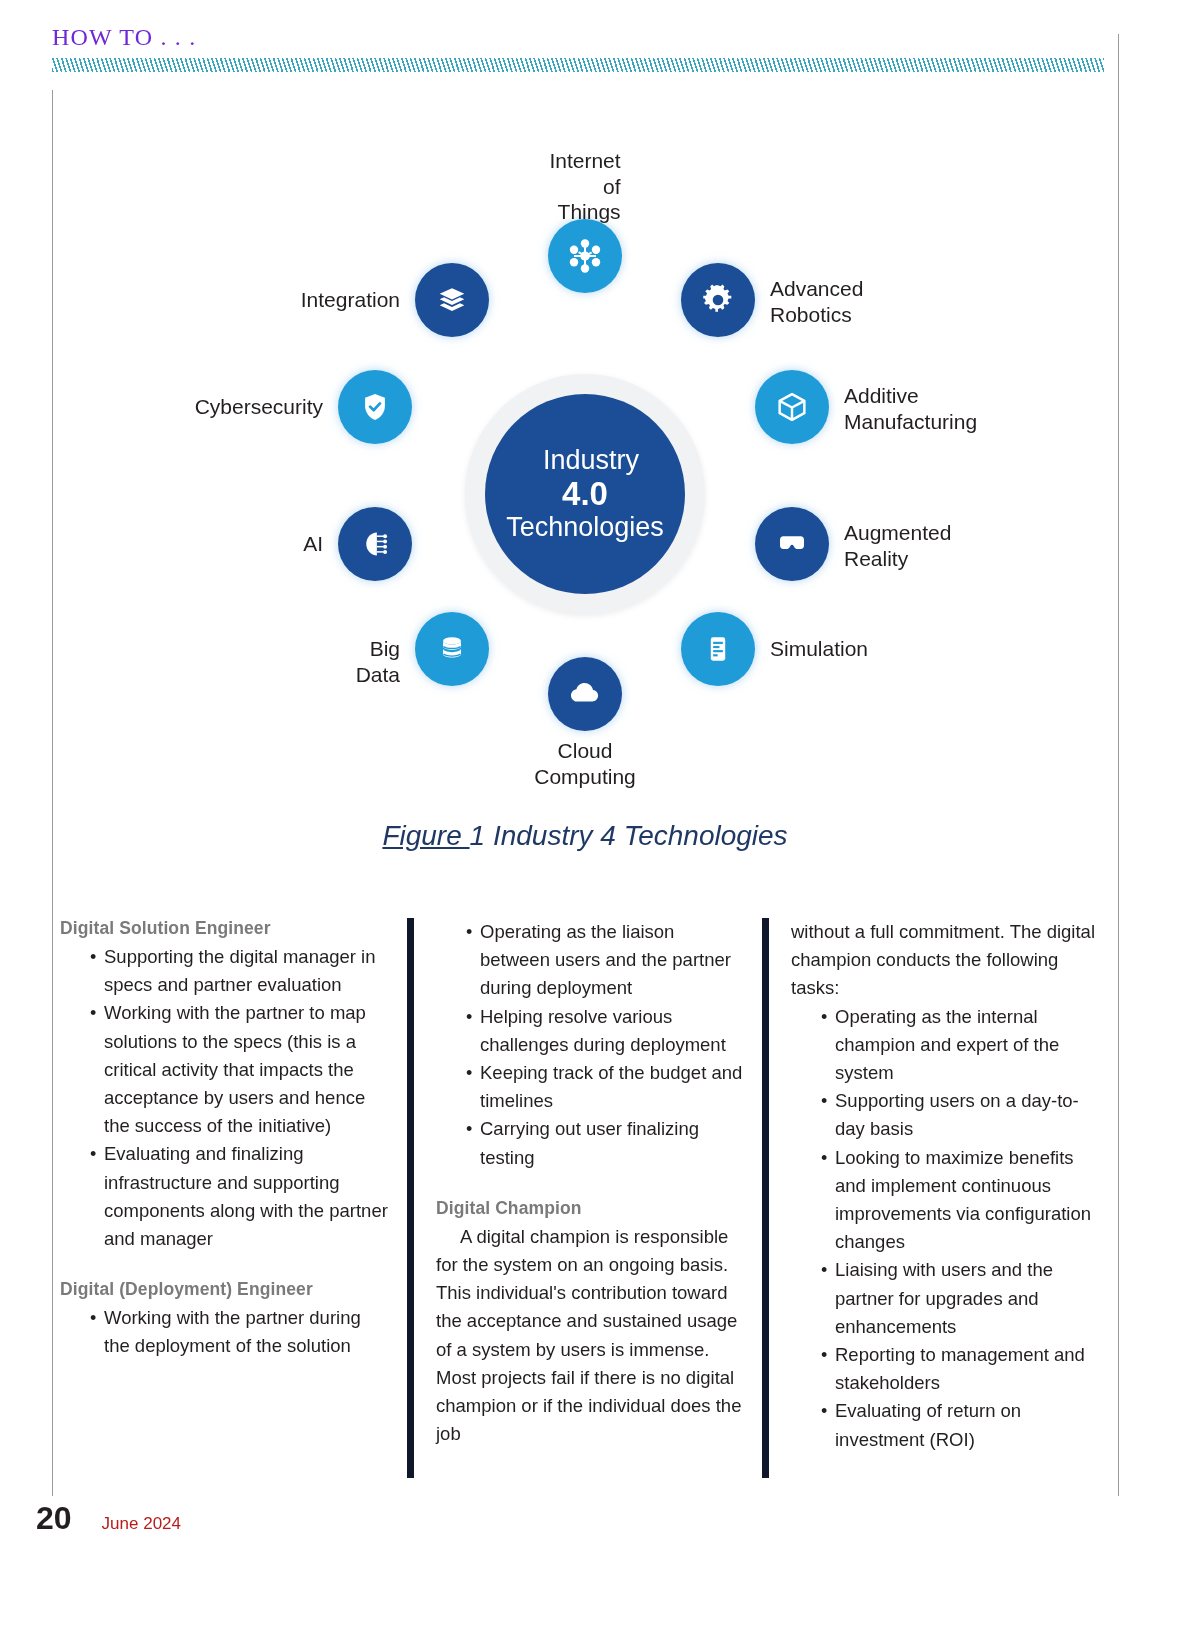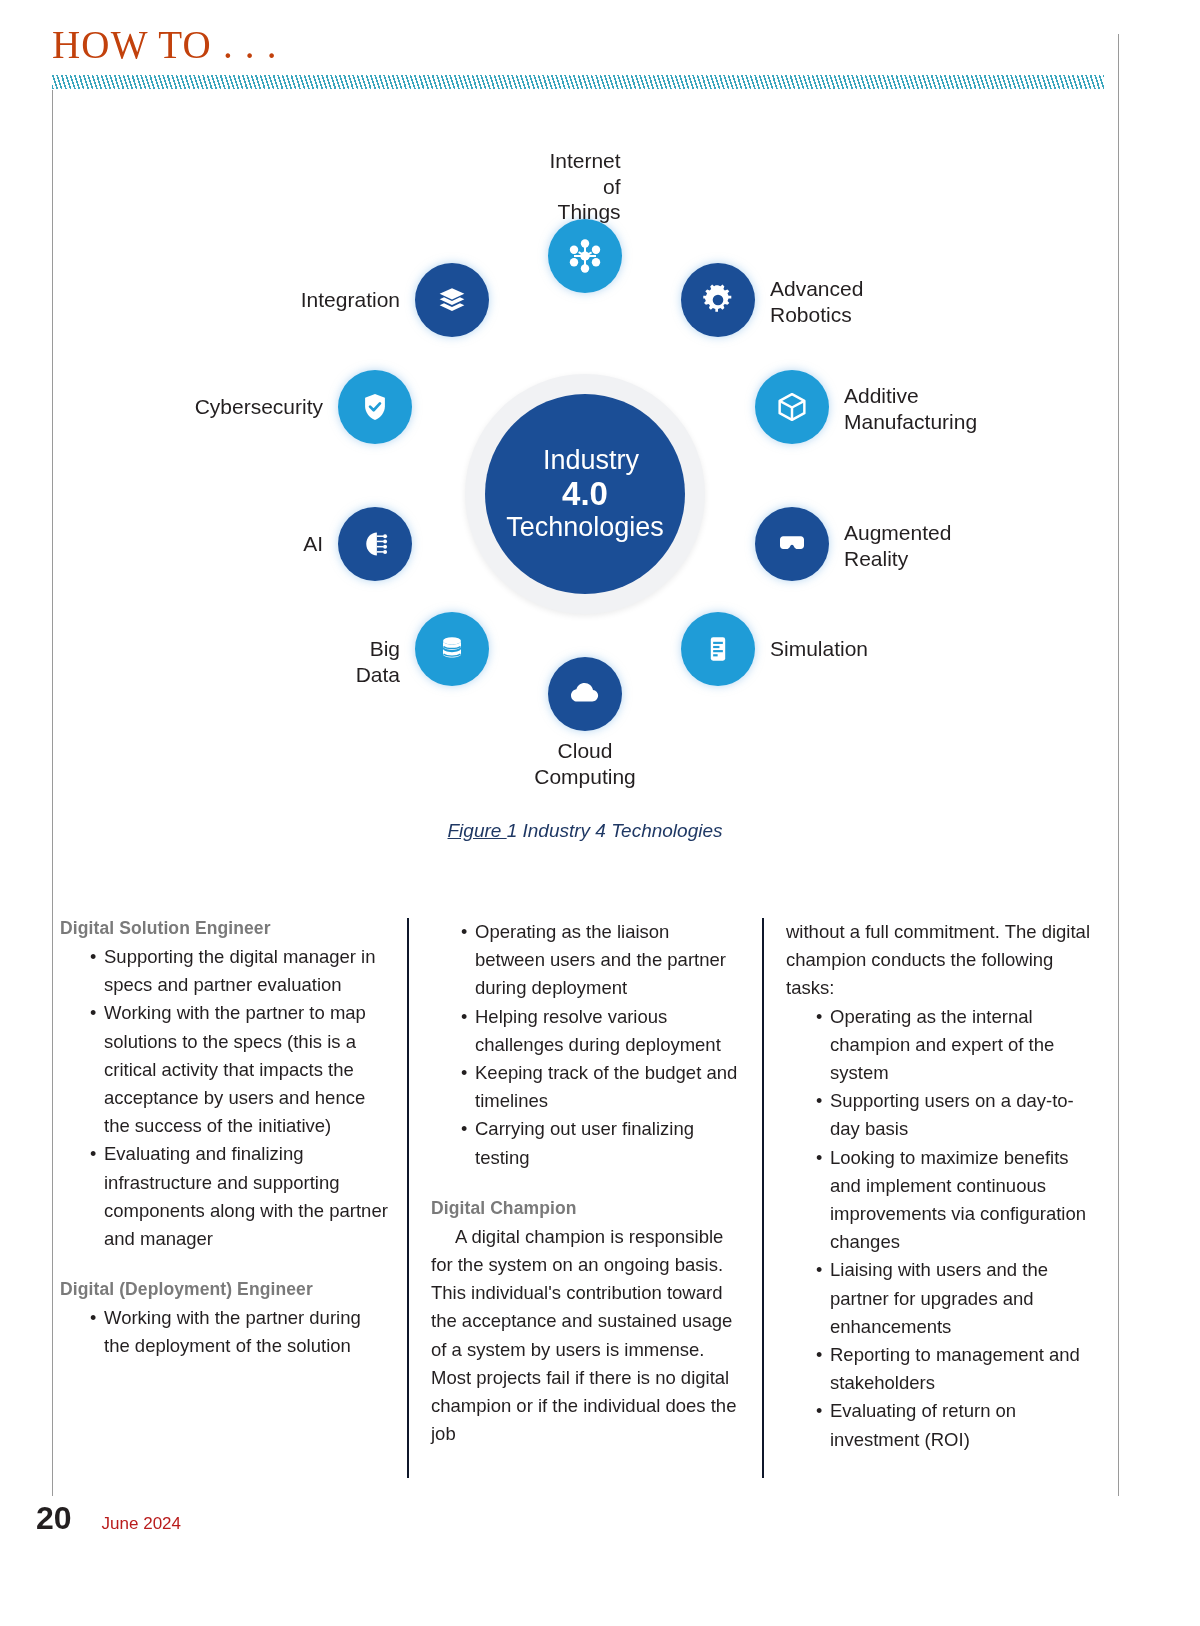--- a/index.html
+++ b/index.html
@@ -38,23 +38,23 @@
 
   
   .header {
     position: absolute;
     left: 52px;
     top: 24px;
     width: 1066px;
   }
   .header-title {
     font-family: "Liberation Serif", serif;
-    font-size: 39px;
+    font-size: 24px;
     letter-spacing: 1.2px;
-    color: #c2410c;
+    color: #6d28d9;
     line-height: 1.1;
     white-space: nowrap;
   }
   .header-stripe {
     margin-top: 8px;
     height: 14px;
     width: 1052px;
     background-image: repeating-linear-gradient(
       72deg,
       #3aa6bd 0px, #3aa6bd 1.6px,
@@ -142,40 +142,40 @@
   .node-label.lbl-bottom{ left: 50%; transform: translateX(-50%); top: 44px; text-align: center; }
 
   .fig-caption {
     position: absolute;
     left: 0;
     top: 716px;
     width: 1050px;
     text-align: center;
     font-family: "Liberation Sans", sans-serif;
     font-style: italic;
-    font-size: 19px;
+    font-size: 28px;
     color: #1f3864;
   }
   .fig-caption .u { text-decoration: underline; }
 
   
   .columns {
     position: absolute;
     left: 52px;
     top: 918px;
     width: 1066px;
     height: 560px;
     display: flex;
   }
   .col {
     width: 355px;
     padding: 0 18px 0 8px;
     position: relative;
   }
-  .col + .col { border-left: 2px solid #0f172a; padding-left: 22px; }
+  .col + .col { border-left: 7px solid #0f172a; padding-left: 22px; }
 
   .sec-head {
     font-size: 17.5px;
     font-weight: bold;
     color: #7a7a7a;
     margin: 0 0 4px 0;
     letter-spacing: 0.1px;
   }
   .sec-head.gap { margin-top: 26px; }
 

